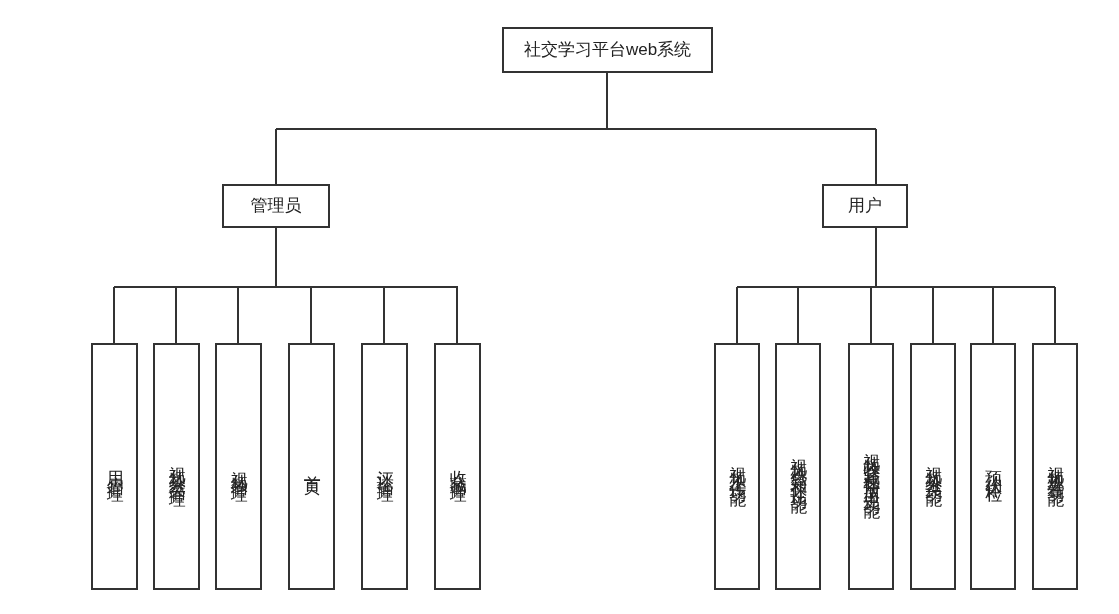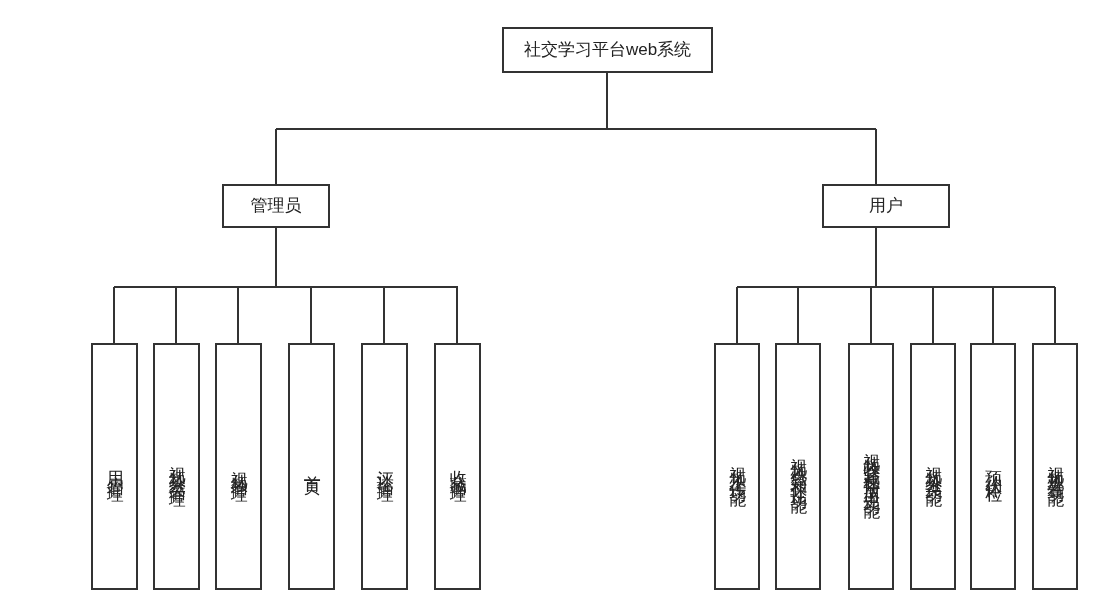--- a/index.html
+++ b/index.html
@@ -70,21 +70,21 @@
       M871 287 V343
       M933 287 V343
       M993 287 V343
       M1055 287 V343"></path>
   </svg>
 
   <div class="node" style="left:502px;top:27px;width:211px;height:46px">社交学习平台web系统</div>
 
   <div class="node" style="left:222px;top:184px;width:108px;height:44px">管理员</div>
 
-  <div class="node" style="left:822px;top:184px;width:128px;height:44px">用户</div>
+  <div class="node" style="left:822px;top:184px;width:86px;height:44px">用户</div>
 
   <div class="vnode" style="left:91px;top:343px;width:47px;height:247px">
     <span class="vlabel">用户管理</span>
   </div>
   <div class="vnode" style="left:153px;top:343px;width:47px;height:247px">
     <span class="vlabel">视频分类管理</span>
   </div>
   <div class="vnode" style="left:215px;top:343px;width:47px;height:247px">
     <span class="vlabel">视频管理</span>
   </div>

